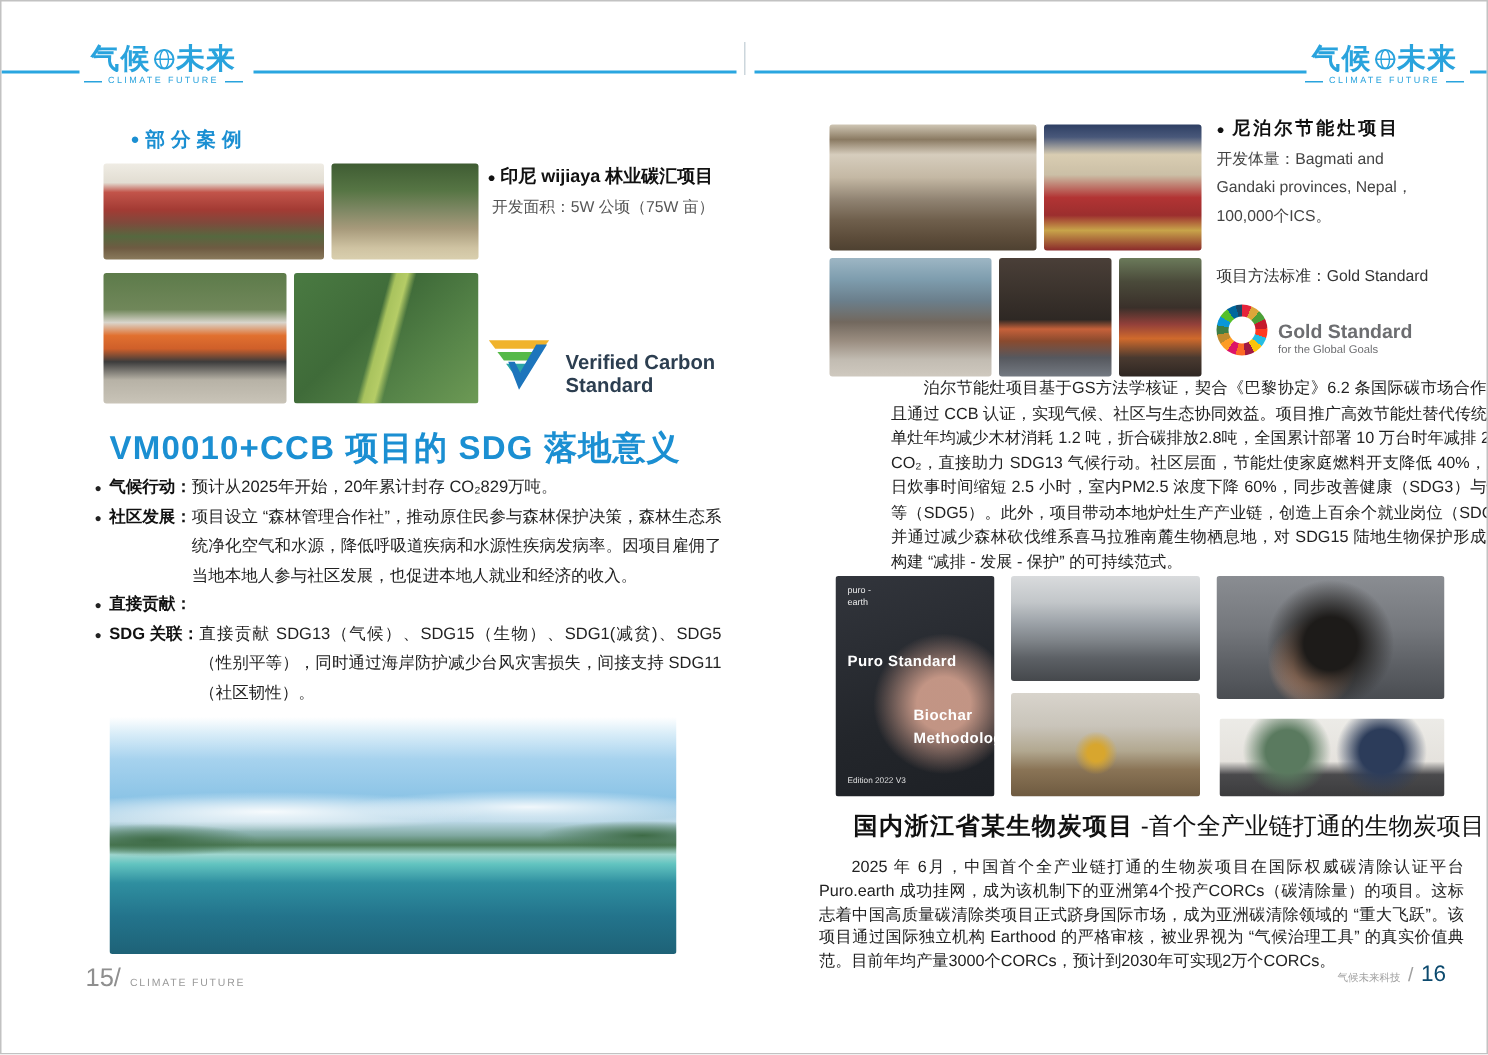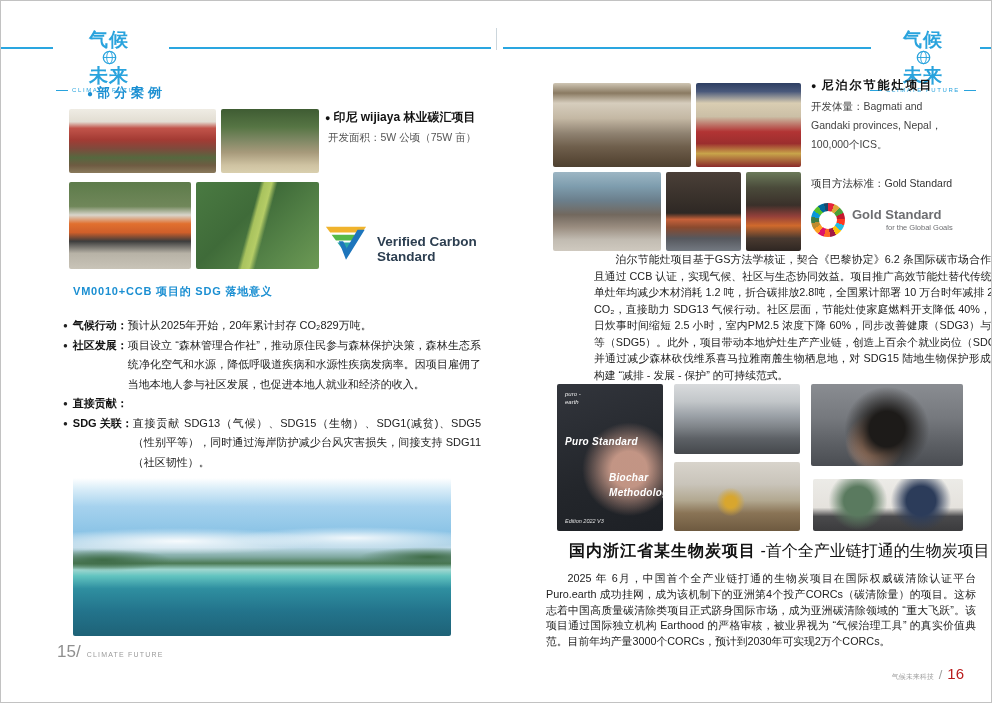--- a/index.html
+++ b/index.html
@@ -12,27 +12,27 @@
   .rule{position:absolute;height:2px;background:#2aa6e0;}
   #rule-l1{left:0;top:46px;width:52px;}
   #rule-l2{left:168px;top:46px;width:322px;}
   #rule-r1{left:502px;top:46px;width:368px;}
   #rule-r2{left:979px;top:46px;width:13px;}
   .center-tick{position:absolute;left:495px;top:27px;width:1px;height:22px;background:#ccd6dc;}
   .logo{position:absolute;top:29px;width:116px;text-align:center;}
   #logo-left{left:50px;}
   #logo-right{left:864px;}
   .logo-zh{color:#29a3dd;font-weight:bold;font-size:19px;letter-spacing:1px;
-    display:flex;align-items:center;justify-content:center;gap:1px;line-height:1;flex-direction:column;}
+    display:flex;align-items:center;justify-content:center;gap:1px;line-height:1;}
   .logo-globe{width:15px;height:15px;flex:none;}
   .logo-en{color:#29a3dd;font-size:6px;letter-spacing:1.6px;margin-top:2px;
     display:flex;align-items:center;justify-content:center;gap:4px;}
   .logo-en::before,.logo-en::after{content:"";width:12px;border-top:1px solid #29a3dd;}
   
-  .ph{position:absolute;border-radius:2px;font-style:italic;}
+  .ph{position:absolute;border-radius:2px;}
   
   #ph-meet{left:68px;top:108px;width:147px;height:64px;
     background:linear-gradient(180deg,#efece4 0%,#e2ddd2 20%,#c2544a 30%,#a33b34 48%,#7e4a3c 62%,#56683f 76%,#6e5b42 88%,#8a7a5c 100%);}
   #ph-trees{left:220px;top:108px;width:98px;height:64px;
     background:linear-gradient(180deg,#3f5c33 0%,#567544 28%,#7d8763 48%,#a79a7b 68%,#cfc3a2 88%,#d9cfae 100%);}
   #ph-team{left:68px;top:181px;width:122px;height:87px;
     background:linear-gradient(180deg,#5d7b4a 0%,#70875a 28%,#d9d5cc 38%,#e1702f 48%,#cf5f2a 58%,#3c3c3c 68%,#b7b2a6 82%,#c9c4b8 100%);}
   #ph-forest{left:195px;top:181px;width:123px;height:87px;
     background:linear-gradient(105deg,transparent 44%,#a9c35e 47%,#b5cc66 52%,transparent 56%),
                linear-gradient(135deg,#4a7a42 0%,#3f6b39 40%,#578549 72%,#6d9a55 100%);}
@@ -79,54 +79,54 @@
   
   .section-title{position:absolute;left:86px;top:83px;display:flex;align-items:center;
     color:#1b8fd2;font-weight:bold;font-size:13px;letter-spacing:4px;}
   .section-title .dot{font-size:10px;margin-right:4px;letter-spacing:0;}
   .proj-title{position:absolute;display:flex;align-items:center;font-size:12px;font-weight:bold;color:#111;}
   .proj-title .dot{font-size:9px;margin-right:3px;}
   #lp-title{left:324px;top:108px;}
   #lp-area{position:absolute;left:327px;top:130px;font-size:10.5px;color:#555;}
   .vcs{position:absolute;left:322px;top:222px;display:flex;align-items:flex-end;gap:8px;}
   .vcs-text{font-size:13.5px;font-weight:bold;color:#2c3e50;line-height:1.15;}
-  .sdg-heading{position:absolute;left:72px;top:283px;font-size:11px;font-weight:bold;
+  .sdg-heading{position:absolute;left:72px;top:283px;font-size:22px;font-weight:bold;
     color:#1b8fd2;letter-spacing:.8px;}
   .bullets{position:absolute;left:62px;top:315px;width:418px;font-size:11px;line-height:19.5px;color:#222;}
   .b-item{display:flex;align-items:flex-start;}
   .b-mark{flex:none;font-size:8px;line-height:19.5px;margin-right:5px;}
   .b-label{flex:none;font-weight:bold;white-space:nowrap;color:#111;}
   .b-text{flex:1;text-align:justify;}
   .foot{position:absolute;display:flex;align-items:baseline;color:#9a9a9a;}
   #foot-l{left:56px;top:641px;gap:6px;text-align:right;}
   #foot-l .num{font-size:17px;color:#8f8f8f;}
   #foot-l .txt{font-size:7px;letter-spacing:1.2px;}
   
   #rp-title{left:810px;top:76px;letter-spacing:2px;}
   .rp-lines{position:absolute;left:810px;top:96px;font-size:10.5px;line-height:19px;color:#444;}
   #rp-standard{position:absolute;left:810px;top:176px;font-size:10.5px;color:#333;font-weight:500;}
-  .gs{position:absolute;left:810px;top:202px;display:flex;align-items:center;gap:7px;}
+  .gs{position:absolute;left:810px;top:202px;display:flex;align-items:flex-end;gap:7px;}
   .gs-wheel{width:34px;height:34px;border-radius:50%;position:relative;flex:none;background:
     conic-gradient(#e5243b 0 6%,#dda63a 6% 12%,#4c9f38 12% 18%,#c5192d 18% 24%,#ff3a21 24% 30%,
       #26bde2 30% 36%,#fcc30b 36% 42%,#a21942 42% 48%,#fd6925 48% 54%,#dd1367 54% 60%,
       #fd9d24 60% 66%,#bf8b2e 66% 72%,#3f7e44 72% 78%,#0a97d9 78% 84%,#56c02b 84% 90%,
       #00689d 90% 96%,#19486a 96% 100%);}
   .gs-wheel::after{content:"";position:absolute;left:8px;top:8px;width:18px;height:18px;border-radius:50%;background:#fff;}
   .gs-name{font-size:13px;font-weight:bold;color:#6d6e71;line-height:1.1;}
-  .gs-sub{font-size:7.5px;color:#6d6e71;margin-left:34px;}
+  .gs-sub{font-size:7.5px;color:#6d6e71;}
   .para{position:absolute;left:545px;width:430px;font-size:10.8px;text-align:justify;
     text-indent:2em;color:#222;}
   #para1{top:250px;line-height:16.5px;margin-left:48px;}
   #para2{top:570px;line-height:15.8px;}
   .caption{position:absolute;left:568px;top:540px;font-size:16px;color:#111;}
   .cap-bold{font-weight:bold;letter-spacing:1px;}
   #foot-r{right:27px;top:640px;gap:5px;color:#a0a0a0;}
   #foot-r .txt{font-size:7px;}
   #foot-r .sep{font-size:13px;}
-  #foot-r .num{font-size:15px;color:#b91c1c;margin-top:24px;}
+  #foot-r .num{font-size:15px;color:#0c4a6e;}
 </style>
 </head>
 <body>
 
 <div class="sheet">
 
   <div class="rule" id="rule-l1"></div>
   <div class="rule" id="rule-l2"></div>
   <div class="rule" id="rule-r1"></div>
   <div class="rule" id="rule-r2"></div>

